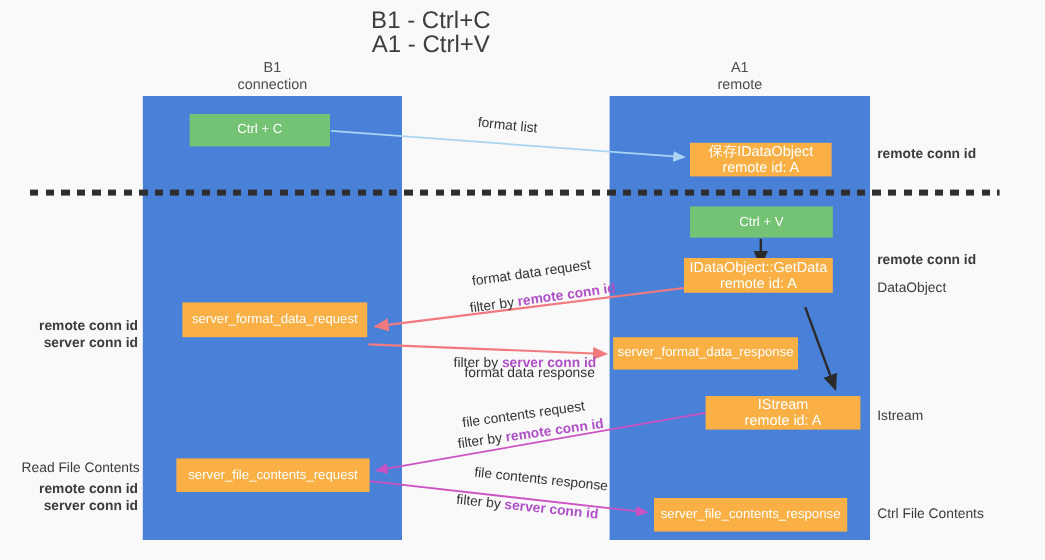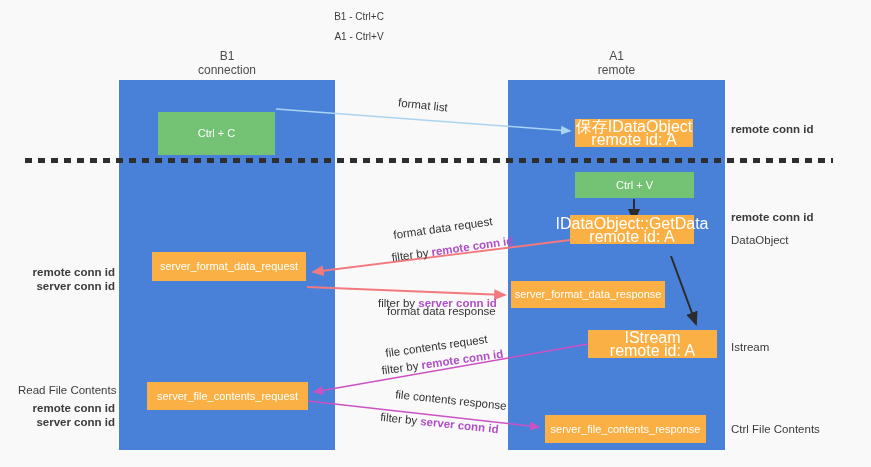--- a/index.html
+++ b/index.html
@@ -3,21 +3,21 @@
 <meta charset="utf-8">
 <style>
   html,body { margin:0; padding:0; }
   .canvas {
     position:relative; width:871px; height:467px;
     background:#f9f9f9; overflow:hidden;
     font-family:"Liberation Sans", sans-serif;
   }
   .title {
     position:absolute; top:7px; left:0; width:718px;
-    text-align:center; font-size:10px; line-height:20px; color:#3d3d3d;
+    text-align:center; font-size:20px; line-height:20px; color:#3d3d3d;
   }
   .lane { position:absolute; top:80px; height:370px; background:#4a81d8; }
   .lane-left  { left:119px; width:216px; }
   .lane-right { left:508px; width:217px; }
   .lane-header {
     position:absolute; top:49px; text-align:center;
     font-size:12px; line-height:14px; color:#4c4c4c;
   }
   .lh-left  { left:119px; width:216px; }
   .lh-right { left:508px; width:217px; }
@@ -26,21 +26,21 @@
     background:repeating-linear-gradient(90deg,#2e2e2e 0 7px,transparent 7px 13px);
   }
   .node {
     position:absolute; display:flex; flex-direction:column;
     align-items:center; justify-content:center;
     color:#ffffff; font-size:11px; line-height:13px; text-align:center;
     white-space:nowrap;
   }
   .orange { background:#fbb045; }
   .green  { background:#74c374; }
-  .two-line { font-size:16px;text-align:center; }
+  .two-line { font-size:12px;text-align:center; }
   .elabel {
     position:absolute; font-size:11.5px; color:#333333; white-space:nowrap;
   }
   .rot-neg { transform:rotate(-8deg); }
   .rot-pos { transform:rotate(6deg); }
   .purple  { color:#b050c8; font-weight:bold; }
   .greenid { color:#62bb66; font-weight:bold; }
   .side { position:absolute; font-size:11.5px; color:#3b3b3b; white-space:nowrap; }
   .side-left { left:18px; width:97px; text-align:right; }
   .arrows { position:absolute; left:0; top:0; pointer-events:none; }
@@ -90,21 +90,21 @@
     </defs>
     <line class="ln-blue" x1="276" y1="109" x2="570" y2="131" marker-end="url(#ah-blue)"></line>
     <line class="ln-black" x1="634" y1="199" x2="634" y2="221" marker-end="url(#ah-black)"></line>
     <line class="ln-black" x1="671" y1="256" x2="696" y2="324" marker-end="url(#ah-black)"></line>
     <line class="ln-salmon" x1="570" y1="240" x2="313" y2="272" marker-end="url(#ah-salmon)"></line>
     <line class="ln-salmon" x1="307" y1="287" x2="505" y2="295" marker-end="url(#ah-salmon)"></line>
     <line class="ln-magenta" x1="588" y1="344" x2="314" y2="392" marker-end="url(#ah-magenta)"></line>
     <line class="ln-magenta" x1="308" y1="401" x2="539" y2="427" marker-end="url(#ah-magenta)"></line>
   </svg>
 
-  <div class="node green" style="left:158px;top:112px;width:117px;height:43px;">
+  <div class="node green" style="left:158px;top:95px;width:117px;height:27px;">
     <span>Ctrl + C</span>
   </div>
 
   <div class="node orange two-line" style="left:575px;top:119px;width:118px;height:28px;">
     <span>保存IDataObject</span>
     <span>remote id: A</span>
   </div>
 
   <div class="node green" style="left:575px;top:172px;width:119px;height:26px;">
     <span>Ctrl + V</span>

